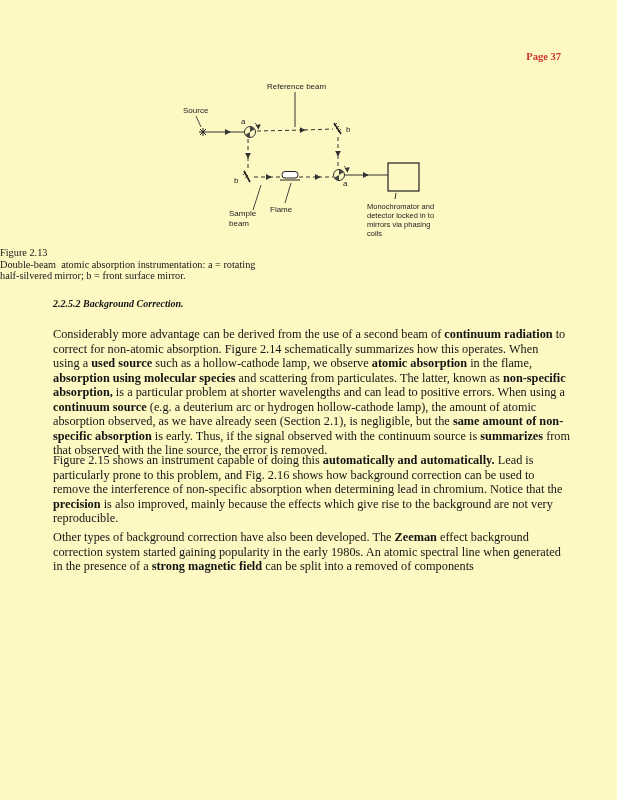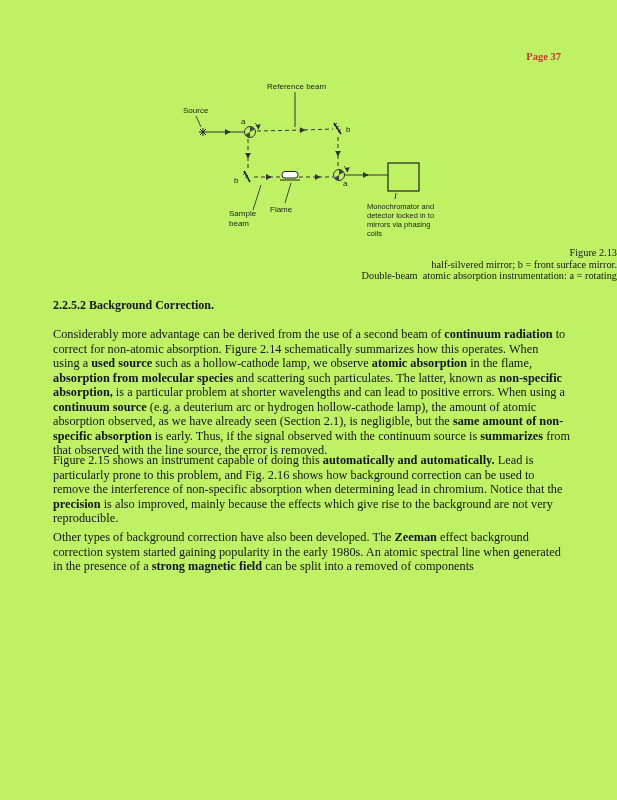--- a/index.html
+++ b/index.html
@@ -1,35 +1,35 @@
 <!DOCTYPE html>
 <html><head>
 <meta charset="utf-8">
 <style>
   html,body{margin:0;padding:0;background:#e8e8e8;}
   .page{
-    position:relative;width:617px;height:800px;background:#bef264;
+    position:relative;width:617px;height:800px;background:#fef9c3;
     font-family:"Liberation Serif", serif;color:#141414;overflow:hidden;
     box-shadow:0 0 4px rgba(0,0,0,.2);
   }
   .page-number{
     position:absolute;top:51px;right:56px;font-size:10.5px;font-weight:bold;
   }
   .diagram{position:absolute;left:170px;top:75px;}
   .diagram text{font-family:"Liberation Sans", sans-serif;fill:#222;}
   .dlabel{font-size:8px;}
   .dsmall{font-size:7.5px;}
   .dmirror{font-size:8px;font-style:normal;}
   .caption{
-    position:absolute;left:0;top:247px;width:617px;text-align:right;
+    position:absolute;left:0;top:247px;width:617px;text-align:left;
     font-size:10.3px;line-height:11.5px;color:#161616;
   }
   .caption div{white-space:pre-wrap;}
   .heading{
-    position:absolute;left:53px;top:298px;font-size:12px;font-weight:bold;
+    position:absolute;left:53px;top:298px;font-size:10px;font-weight:bold;font-style:italic;
   }
   .para{
     position:absolute;left:53px;width:528px;font-size:12.3px;line-height:14.5px;
     white-space:pre-wrap;
   }
   .para b{font-weight:bold;}
   .p1{top:327px;} .p2{top:453px;} .p3{top:530px;}
 </style>
 </head>
 <body>
@@ -126,30 +126,30 @@
 
     <line x1="83" y1="135" x2="91" y2="110" stroke="#333" stroke-width="0.9"></line>
     <g>
       <text class="dlabel" x="59" y="141">Sample</text>
       <text class="dlabel" x="59" y="151">beam</text>
     </g>
   </svg>
 
   <div class="caption">
     <div>Figure 2.13</div>
+    <div>Double-beam  atomic absorption instrumentation: a = rotating</div>
     <div>half-silvered mirror; b = front surface mirror.</div>
-    <div>Double-beam  atomic absorption instrumentation: a = rotating</div>
   </div>
 
   <div class="heading">2.2.5.2 Background Correction.</div>
 
   <div class="para p1"><span>Considerably more advantage can be derived from the use of a second beam of </span><b>continuum radiation</b><span> to
 correct for non-atomic absorption. Figure 2.14 schematically summarizes how this operates. When
 using a </span><b>used source</b><span> such as a hollow-cathode lamp, we observe </span><b>atomic absorption</b><span> in the flame,
-</span><b>absorption from molecular species</b><span> and scattering such particulates. The latter, known as </span><b>non-specific
+</span><b>absorption using molecular species</b><span> and scattering from particulates. The latter, known as </span><b>non-specific
 absorption,</b><span> is a particular problem at shorter wavelengths and can lead to positive errors. When using a
 </span><b>continuum source</b><span> (e.g. a deuterium arc or hydrogen hollow-cathode lamp), the amount of atomic
 absorption observed, as we have already seen (Section 2.1), is negligible, but the </span><b>same amount of non-
 specific absorption</b><span> is early. Thus, if the signal observed with the continuum source is </span><b>summarizes</b><span> from
 that observed with the line source, the error is removed.</span></div>
   <div class="para p2"><span>Figure 2.15 shows an instrument capable of doing this </span><b>automatically and automatically.</b><span> Lead is
 particularly prone to this problem, and Fig. 2.16 shows how background correction can be used to
 remove the interference of non-specific absorption when determining lead in chromium. Notice that the
 </span><b>precision</b><span> is also improved, mainly because the effects which give rise to the background are not very
 reproducible.</span></div>

